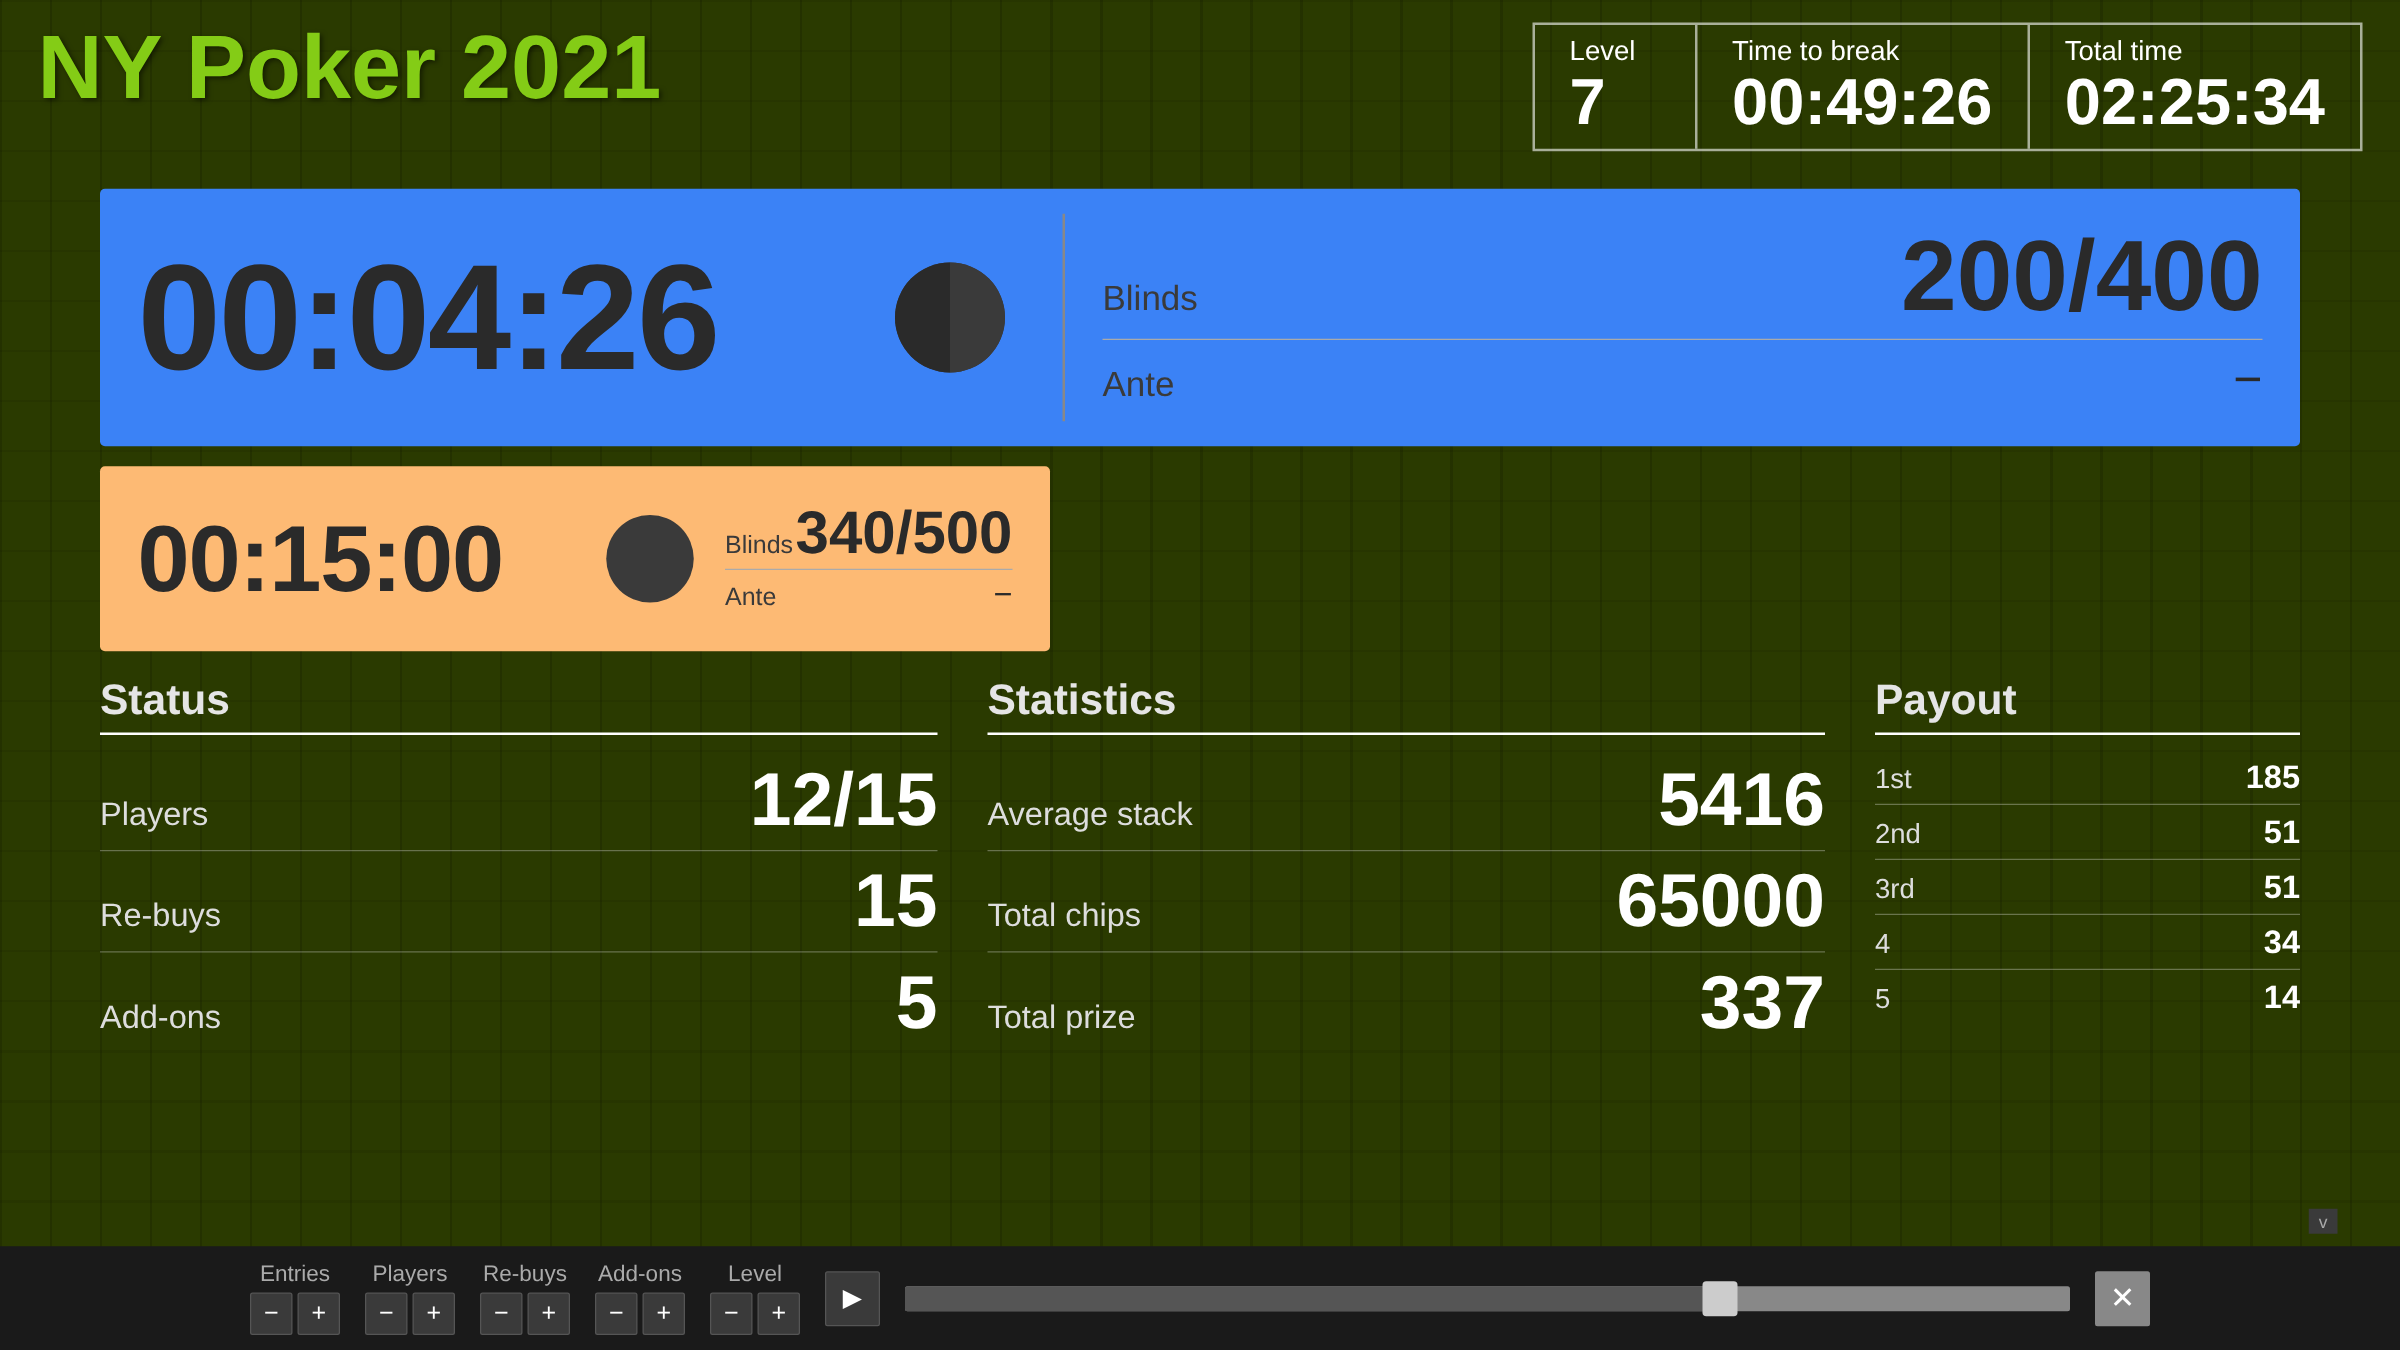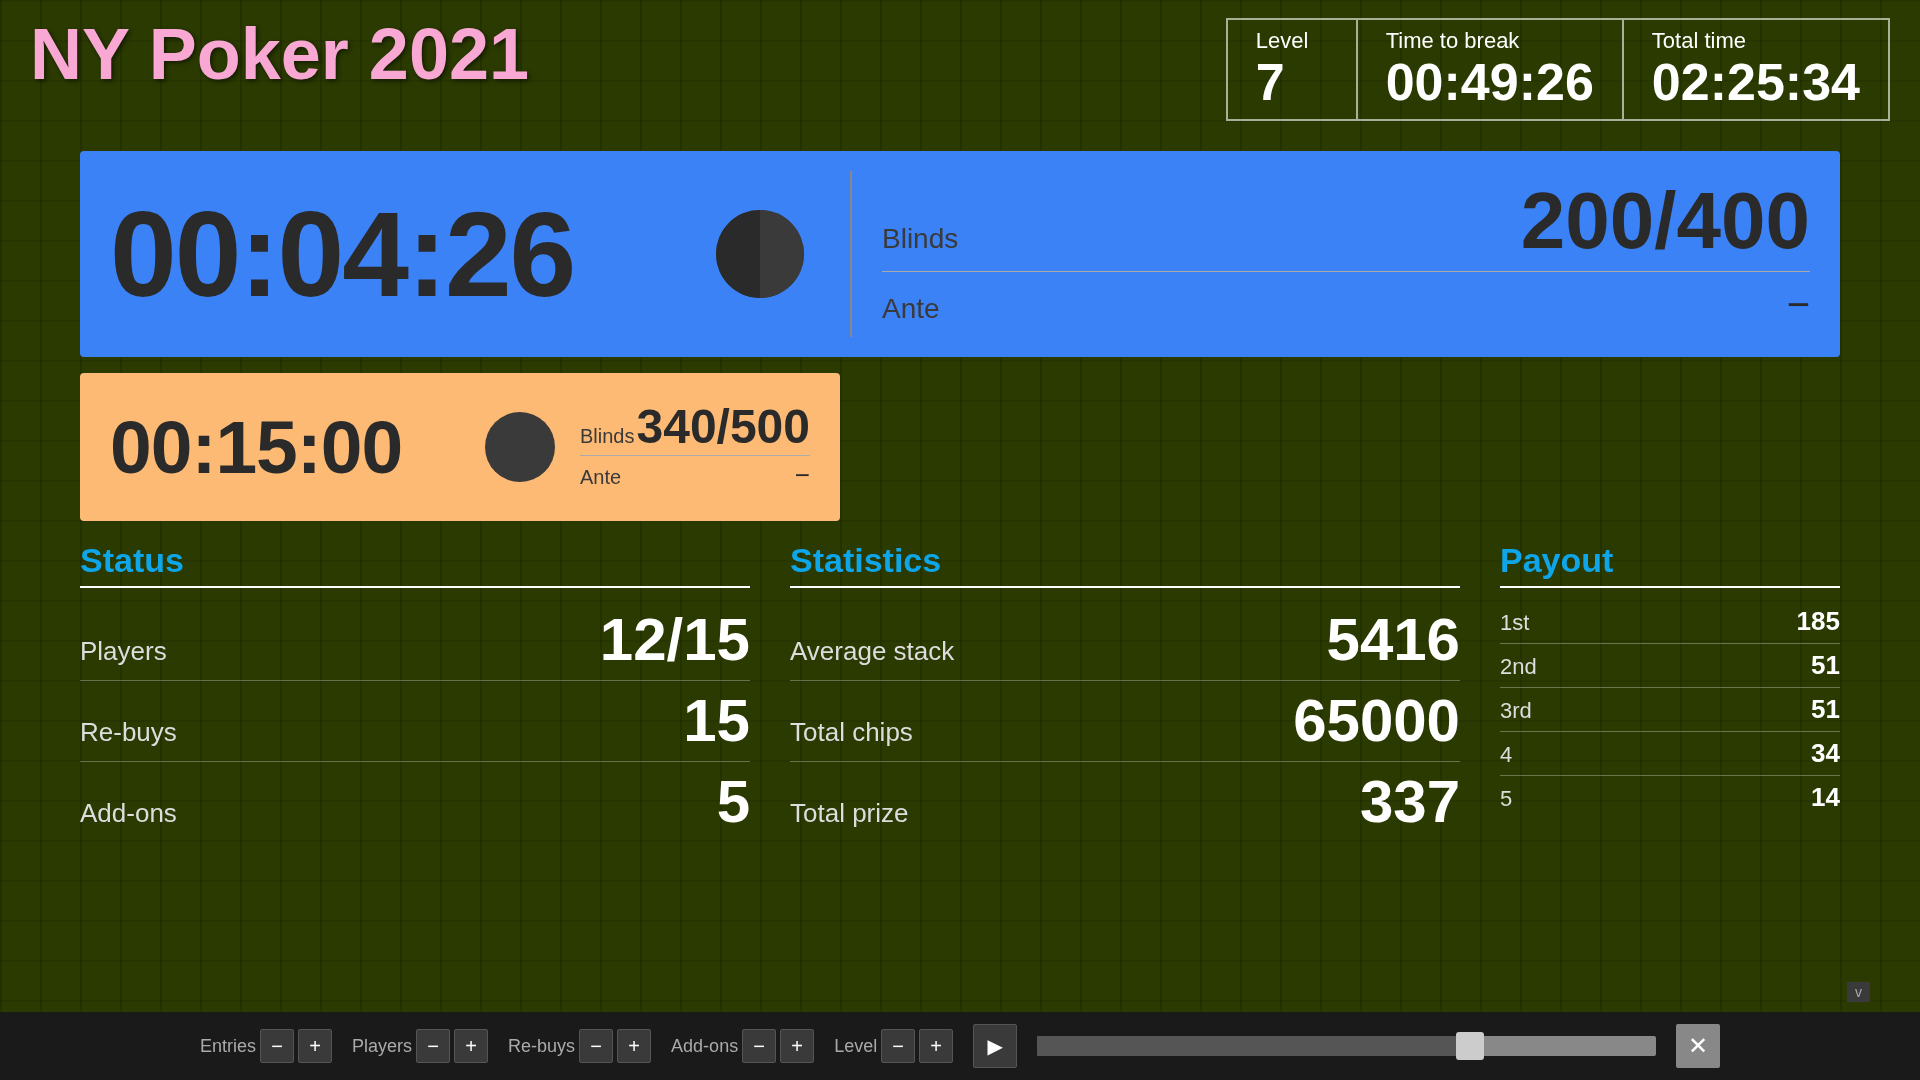--- a/index.html
+++ b/index.html
@@ -28,21 +28,21 @@
     .header {
       display: flex;
       justify-content: space-between;
       align-items: flex-start;
       padding: 18px 30px 0 30px;
     }
 
     .app-title {
       font-size: 72px;
       font-weight: bold;
-      color: #f9a8d4;
+      color: #84cc16;
       text-shadow: 2px 2px 4px rgba(0,0,0,0.5);
       line-height: 1;
     }
 
     .header-stats {
       display: flex;
       gap: 0;
       border: 2px solid rgba(255,255,255,0.6);
     }
 
@@ -225,21 +225,21 @@
       padding-right: 40px;
     }
 
     .stats-column:last-child {
       padding-right: 0;
     }
 
     .stats-title {
       font-size: 34px;
       font-weight: bold;
-      color: #0ea5e9;
+      color: #e5e5e5;
       border-bottom: 2px solid #ffffff;
       padding-bottom: 6px;
       margin-bottom: 12px;
     }
 
     .stats-row {
       display: flex;
       justify-content: space-between;
       align-items: baseline;
       padding: 10px 0;
@@ -298,21 +298,21 @@
       right: 0;
       background-color: #1a1a1a;
       padding: 12px 200px;
       display: flex;
       align-items: center;
       gap: 20px;
     }
 
     .control-group {
       display: flex;
-      flex-direction: row;
+      flex-direction: column;
       align-items: center;
       gap: 4px;
     }
 
     .control-group-label {
       font-size: 18px;
       color: #aaaaaa;
     }
 
     .control-group-buttons {

